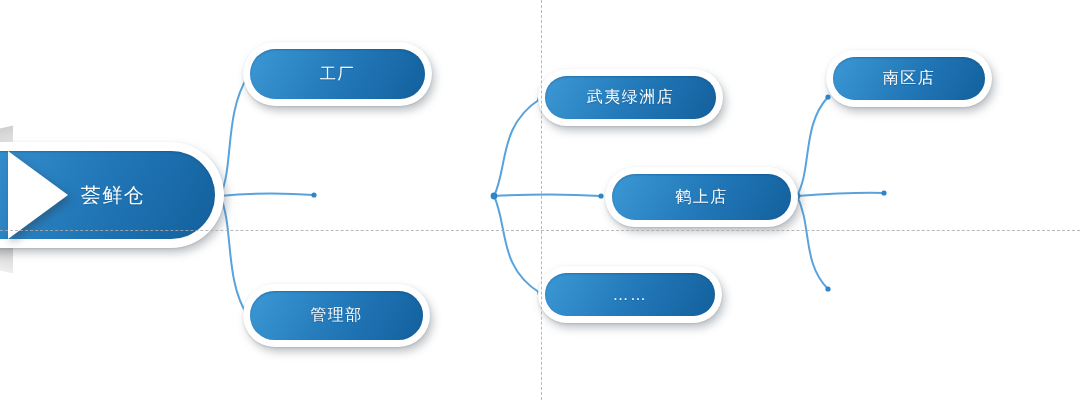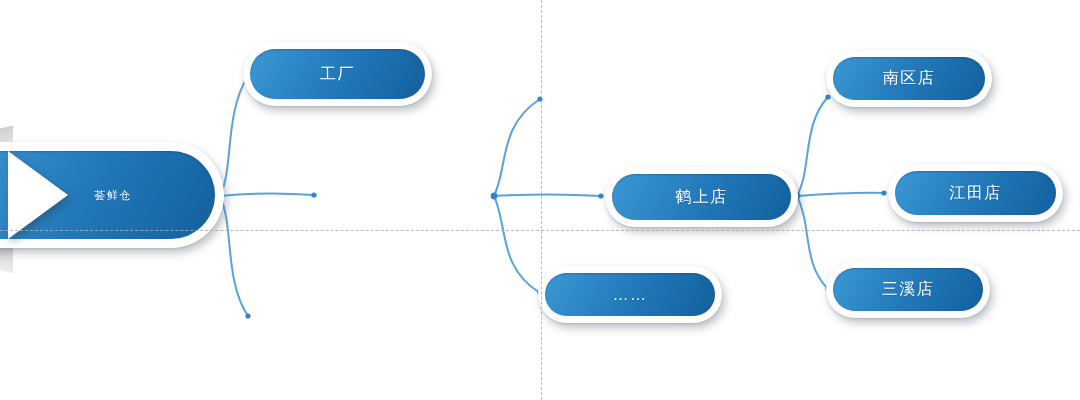--- a/index.html
+++ b/index.html
@@ -17,21 +17,21 @@
     background:linear-gradient(118deg,#3c98d5 0%,#2278b8 52%,#13609d 100%);
     display:flex;align-items:center;justify-content:center;
     box-shadow:inset 0 1px 2px rgba(10,60,110,0.35);
   }
   .node-label{
     color:#ffffff;font-size:16px;letter-spacing:1.5px;white-space:nowrap;
     text-shadow:0 1px 1px rgba(0,40,80,0.25);
   }
   .root{z-index:4;}
   .root .pill{inset:9px;}
-  .root .node-label{font-size:11px;padding-left:64px;font-family:Liberation Mono, monospace;}
+  .root .node-label{font-size:20px;padding-left:64px;font-family:Liberation Mono, monospace;}
   .root-arrow{
     position:absolute;left:8px;top:151px;width:0;height:0;z-index:5;
     border-top:44px solid transparent;border-bottom:44px solid transparent;
     border-left:60px solid #ffffff;
     filter:drop-shadow(3px 4px 4px rgba(40,60,80,0.45));
   }
   .fold{
     position:absolute;width:13px;height:26px;background:linear-gradient(180deg,#cfcfcf,#efefef);
     z-index:1;
   }
@@ -87,44 +87,44 @@
       <span class="node-label">荟鲜仓</span>
     </div>
   </div>
   <div class="root-arrow"></div>
 
   <div class="node" style="left:243px;top:42px;width:189px;height:64px;">
     <div class="pill">
       <span class="node-label">工厂</span>
     </div>
   </div>
+  <div class="node" style="left:243px;top:284px;width:187px;height:63px;">
+    <div class="pill">
+      <span class="node-label">管理部</span>
+    </div>
+  </div>
 
+  <div class="node" style="left:538px;top:69px;width:185px;height:57px;">
+    <div class="pill">
+      <span class="node-label">武夷绿洲店</span>
+    </div>
+  </div>
   <div class="node" style="left:605px;top:167px;width:193px;height:60px;">
     <div class="pill">
       <span class="node-label">鹤上店</span>
     </div>
   </div>
   <div class="node" style="left:538px;top:266px;width:184px;height:57px;">
     <div class="pill">
       <span class="node-label">……</span>
     </div>
   </div>
 
   <div class="node" style="left:826px;top:50px;width:166px;height:57px;">
     <div class="pill">
       <span class="node-label">南区店</span>
     </div>
   </div>
-  <div class="node" style="left:888px;top:164px;width:175px;height:58px;">
-    <div class="pill">
-      <span class="node-label">江田店</span>
-    </div>
-  </div>
-  <div class="node" style="left:826px;top:261px;width:164px;height:57px;">
-    <div class="pill">
-      <span class="node-label">三溪店</span>
-    </div>
-  </div>
 
   <div class="guide-v"></div>
   <div class="guide-h"></div>
 
 </div>
 
 </body></html>

